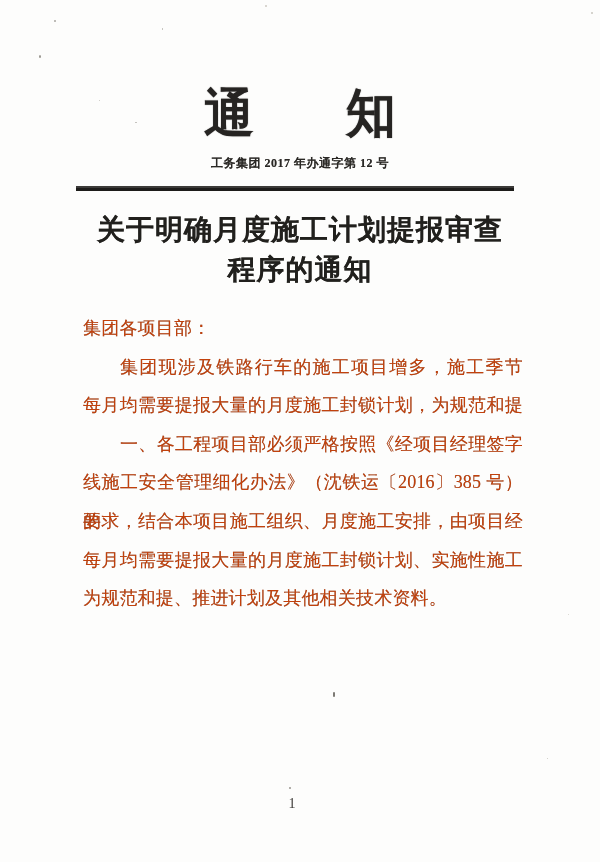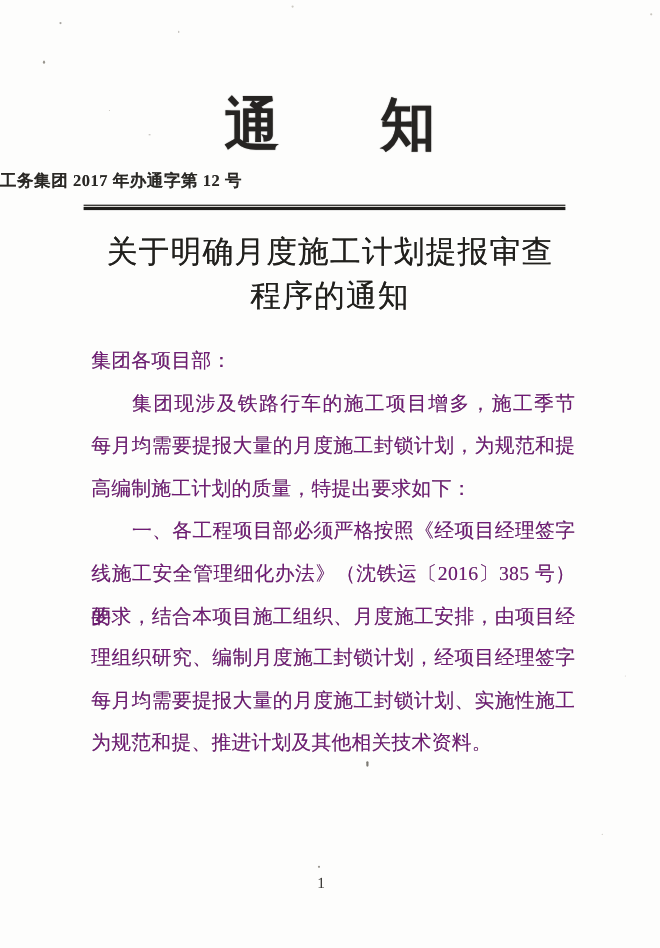--- a/index.html
+++ b/index.html
@@ -19,43 +19,43 @@
   .masthead{
     position:absolute;top:84px;left:0;width:600px;height:58px;
     display:flex;justify-content:center;align-items:center;gap:92px;
     font-size:50px;font-weight:900;color:#262422;
     text-shadow:0 0 1px rgba(30,28,26,.65);
   }
   .masthead .mh-char{display:inline-block;transform:scaleY(1.04);}
   
   .doc-number{
     position:absolute;top:155px;left:0;width:600px;height:26px;
-    text-align:left;font-size:15px;font-weight:700;color:#2a2825;
+    text-align:center;font-size:12px;font-weight:700;color:#2a2825;
     letter-spacing:.5px;
     text-shadow:0 0 .5px rgba(40,38,35,.55);
   }
   
   .rule{
     position:absolute;top:186px;left:76px;width:438px;height:5px;
     background:linear-gradient(to bottom,#3c3b39 0 30%,#d9d8d4 30% 48%,#1d1c1a 48% 100%);
   }
   
   .title{
     position:absolute;top:210px;left:30px;width:540px;
-    text-align:center;font-size:28px;font-weight:400;color:#21201d;
+    text-align:center;font-size:28px;font-weight:700;color:#21201d;
     line-height:40px;letter-spacing:1px;
     text-shadow:0 0 .6px rgba(25,24,22,.7);
   }
   
   .body-block{
     position:absolute;top:309px;left:83px;width:440px;
   }
   .bl{
     height:38.6px;line-height:38.6px;font-size:18px;
-    color:#701a75;letter-spacing:.2px;white-space:nowrap;
+    color:#c2410c;letter-spacing:.2px;white-space:nowrap;
     text-shadow:0 0 .5px rgba(46,44,41,.5);
   }
   .bl.stretch{
     white-space:normal;
     text-align:justify;
     text-align-last:justify;
   }
   .bl.indent{padding-left:37px;}
   
   .page-number{
@@ -92,25 +92,23 @@
 
   <div class="title">
     <div>关于明确月度施工计划提报审查</div>
     <div>程序的通知</div>
   </div>
 
   <div class="body-block">
     <div class="bl">集团各项目部：</div>
     <div class="bl indent stretch">集团现涉及铁路行车的施工项目增多，施工季节</div>
     <div class="bl stretch">每月均需要提报大量的月度施工封锁计划，为规范和提</div>
-    <div class="bl">高编制施工计划的质量，特提出要求如下：</div>
     <div class="bl indent stretch">一、各工程项目部必须严格按照《经项目经理签字</div>
     <div class="bl stretch">线施工安全管理细化办法》（沈铁运〔2016〕385 号）的</div>
     <div class="bl stretch">要求，结合本项目施工组织、月度施工安排，由项目经</div>
-    <div class="bl stretch">理组织研究、编制月度施工封锁计划，经项目经理签字</div>
     <div class="bl stretch">每月均需要提报大量的月度施工封锁计划、实施性施工</div>
     <div class="bl">为规范和提、推进计划及其他相关技术资料。</div>
   </div>
 
   <div class="page-number">1</div>
 
   <span class="speck s1"></span>
   <span class="speck s2"></span>
   <span class="speck s3"></span>
   <span class="speck s4"></span>

